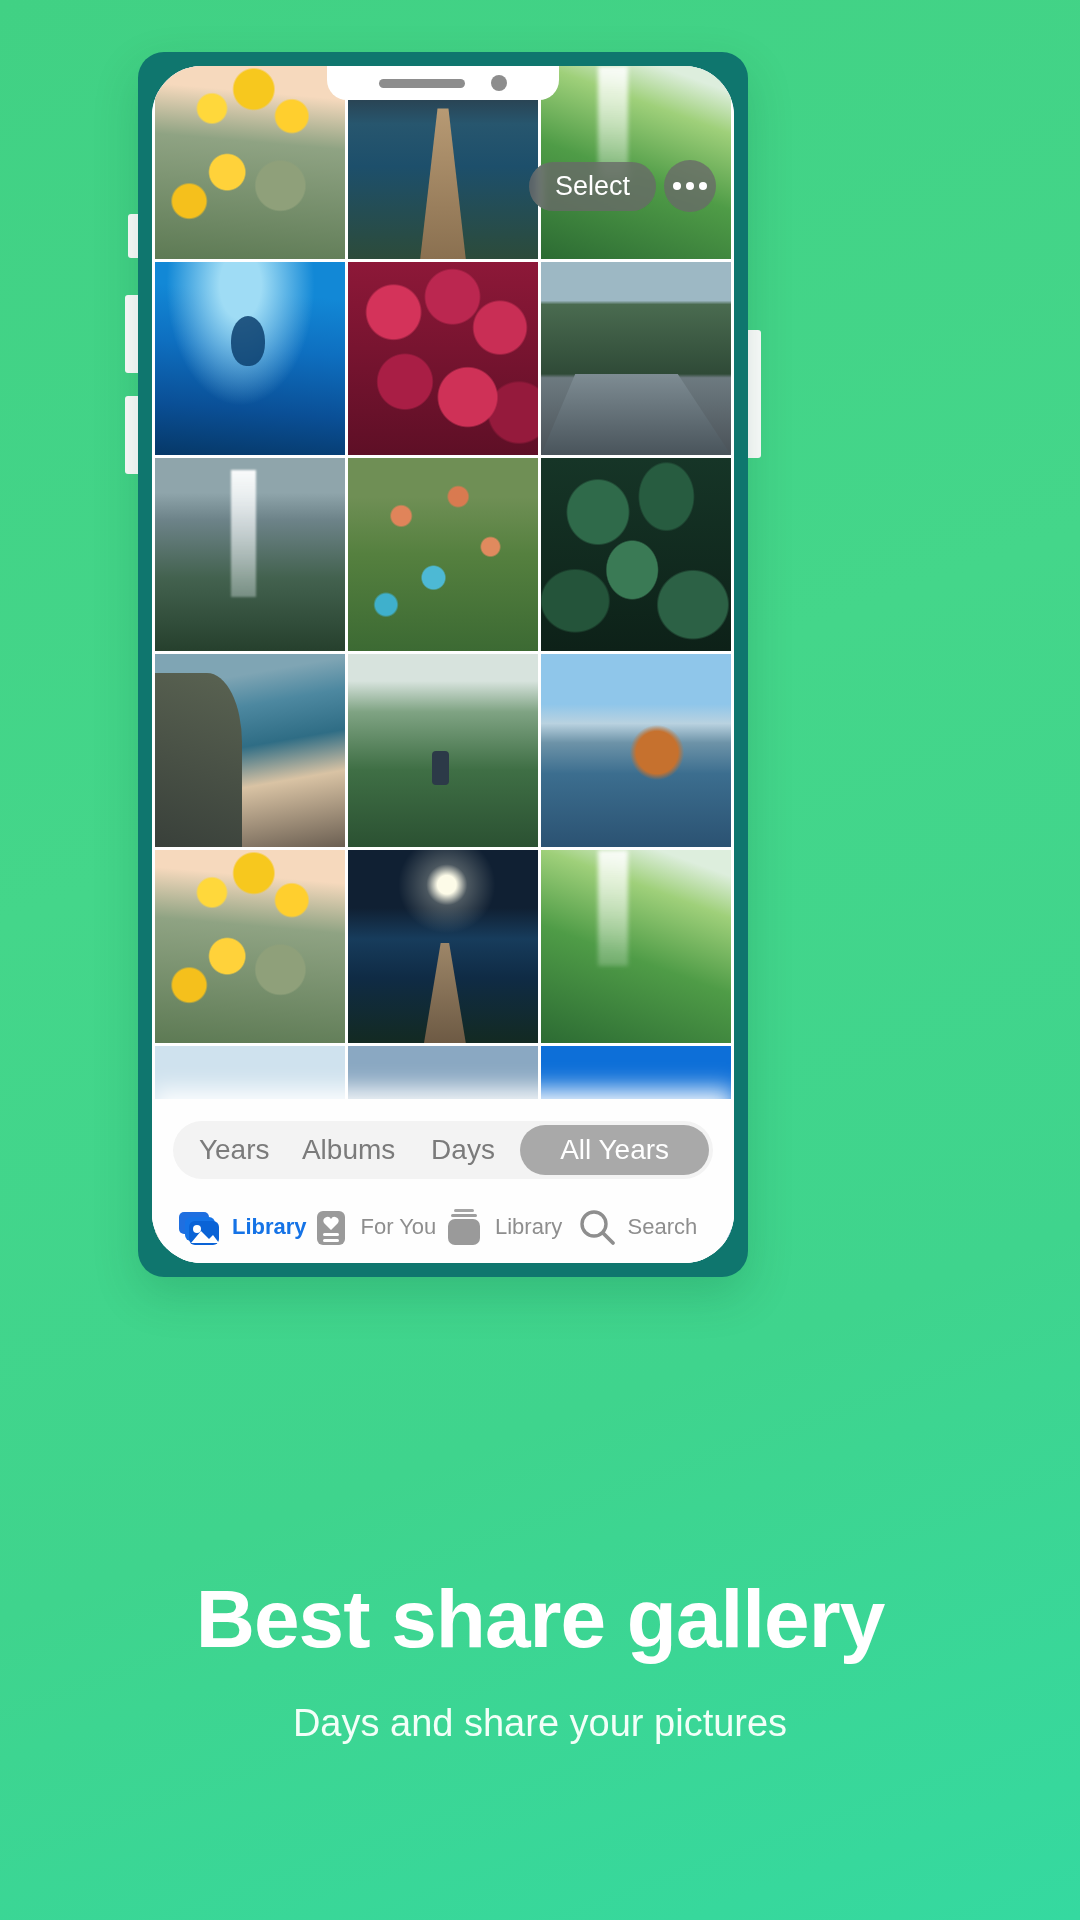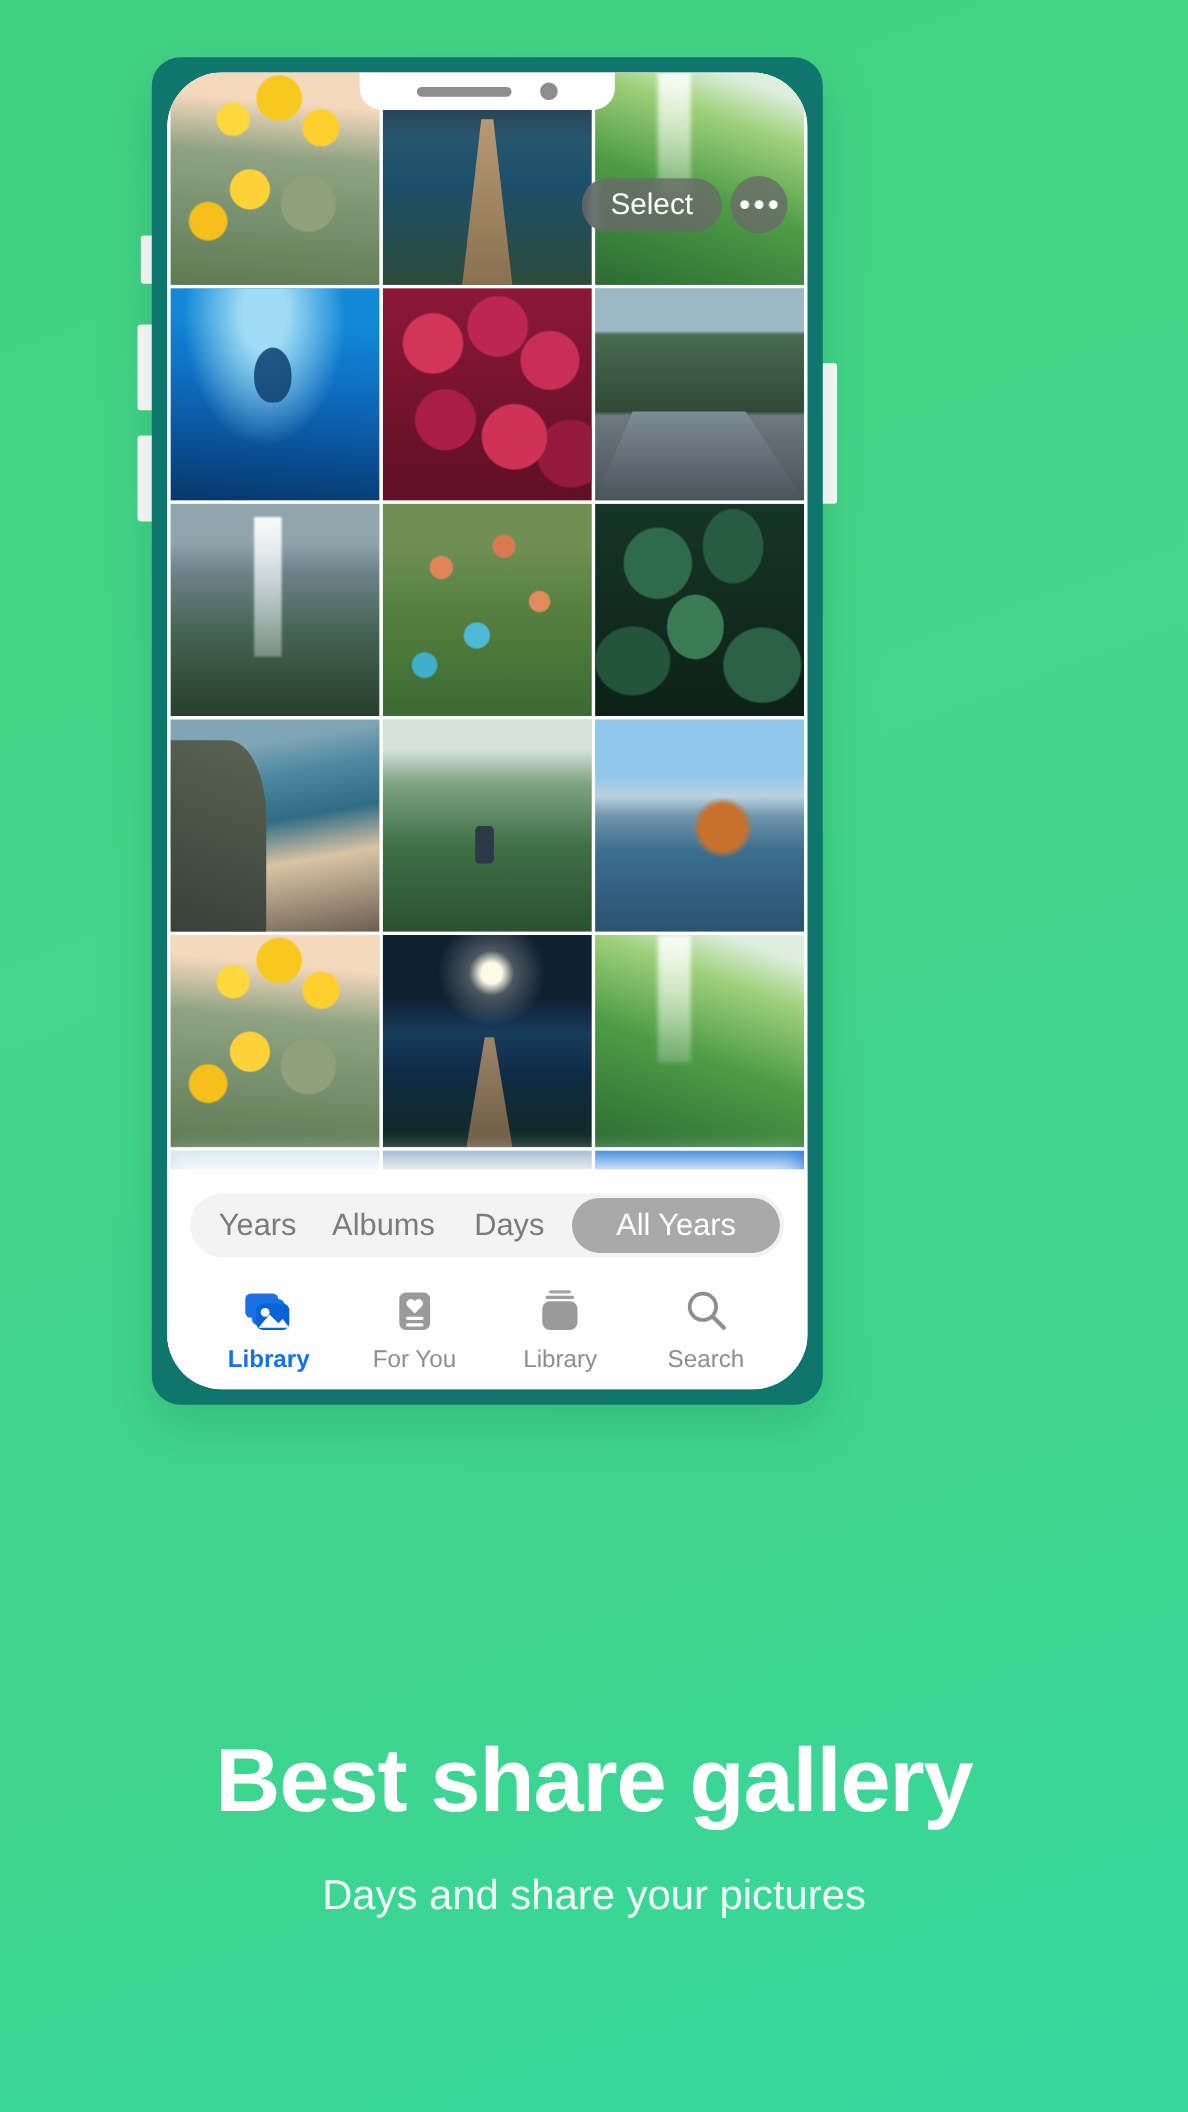--- a/index.html
+++ b/index.html
@@ -208,21 +208,21 @@
     margin:0 auto; width:540px; height:58px; background:#f3f3f3;
     border-radius:29px; display:flex; align-items:flex-end; padding:4px;
   }
   .seg{
     flex:1; text-align:center; font-size:28px; color:#7b7b7b;
     line-height:50px; border-radius:25px; cursor:pointer; white-space:nowrap;
   }
   .seg.active{ background:#a9a9a9; color:#ffffff; flex:1.65; }
 
   .tabbar{ display:flex; margin-top:26px; padding:0 26px; }
-  .tab{ flex:1; display:flex; flex-direction:column; align-items:center; gap:10px; cursor:pointer; }
+  .tab{ flex:1; display:flex; flex-direction:row; align-items:center; gap:10px; cursor:pointer; }
   .tab-label{ font-size:22px; color:#8e8e8e; }
   .tab.active .tab-label{ color:#1573e6; font-weight:bold; }
   .tab-ico{ height:44px; display:flex; align-items:flex-end; }
 
   
   .headline{
     position:absolute; left:0; right:0; top:1572px; text-align:center;
     color:#ffffff; font-size:82px; font-weight:bold; letter-spacing:-1px;
   }
   .subhead{

